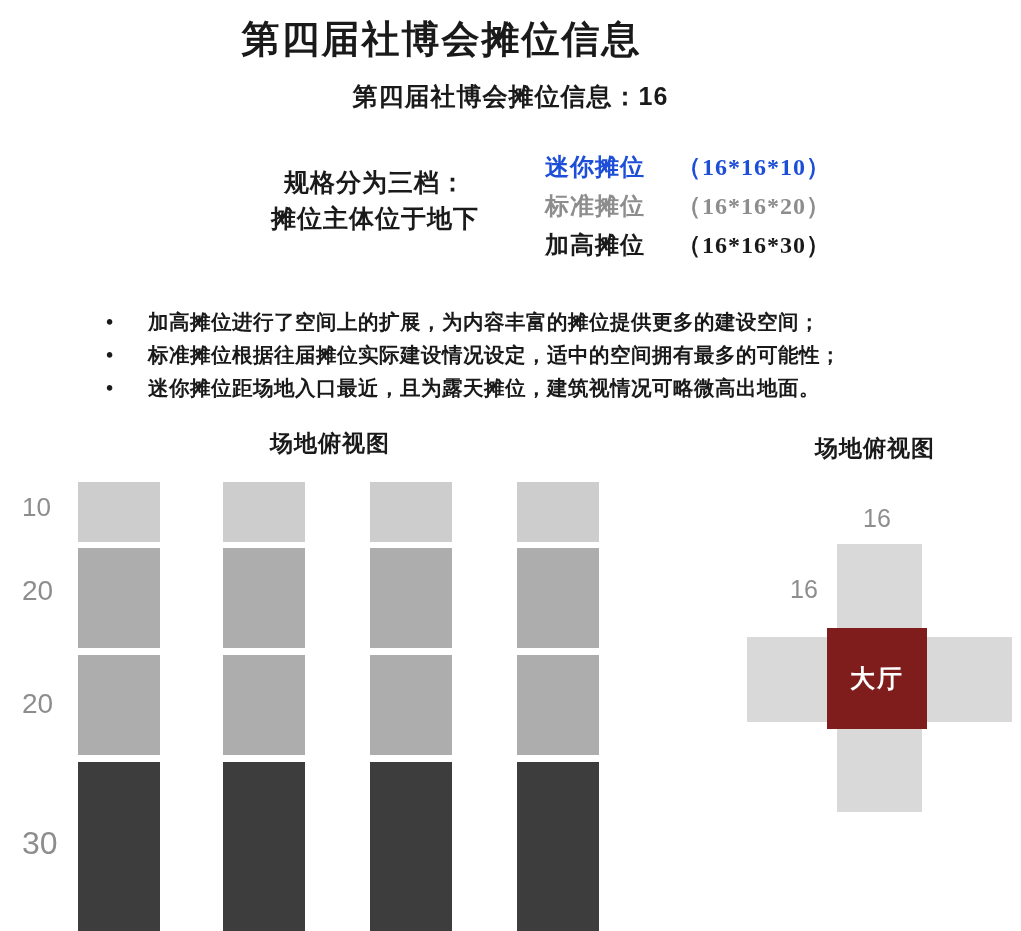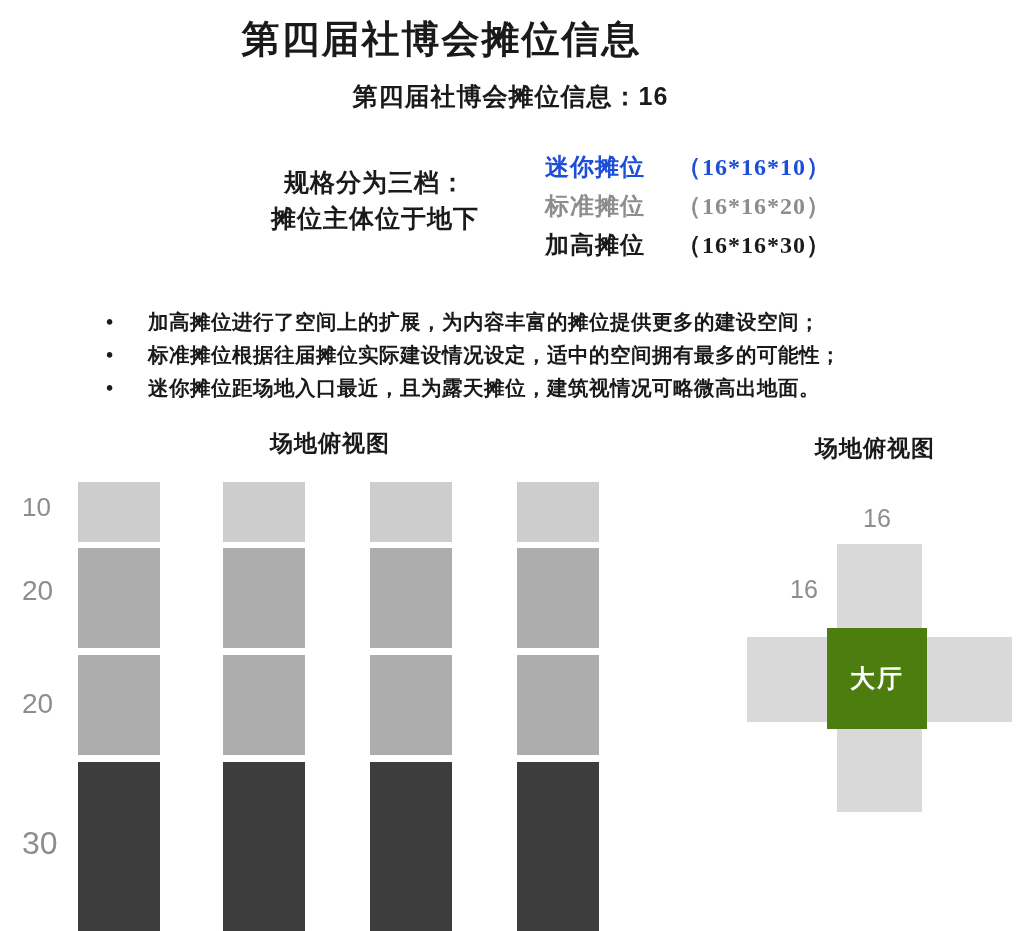--- a/index.html
+++ b/index.html
@@ -150,21 +150,21 @@
     top: 470px;
     width: 321px;
     height: 400px;
   }
   .tv-arm {
     position: absolute;
     background: #d9d9d9;
   }
   .tv-center {
     position: absolute;
-    background: #4d7c0f;
+    background: #7f1d1d;
     color: #ffffff;
     font-size: 25px;
     font-weight: bold;
     display: flex;
     align-items: center;
     justify-content: center;
     letter-spacing: 2px;
   }
   .tv-dim {
     position: absolute;

